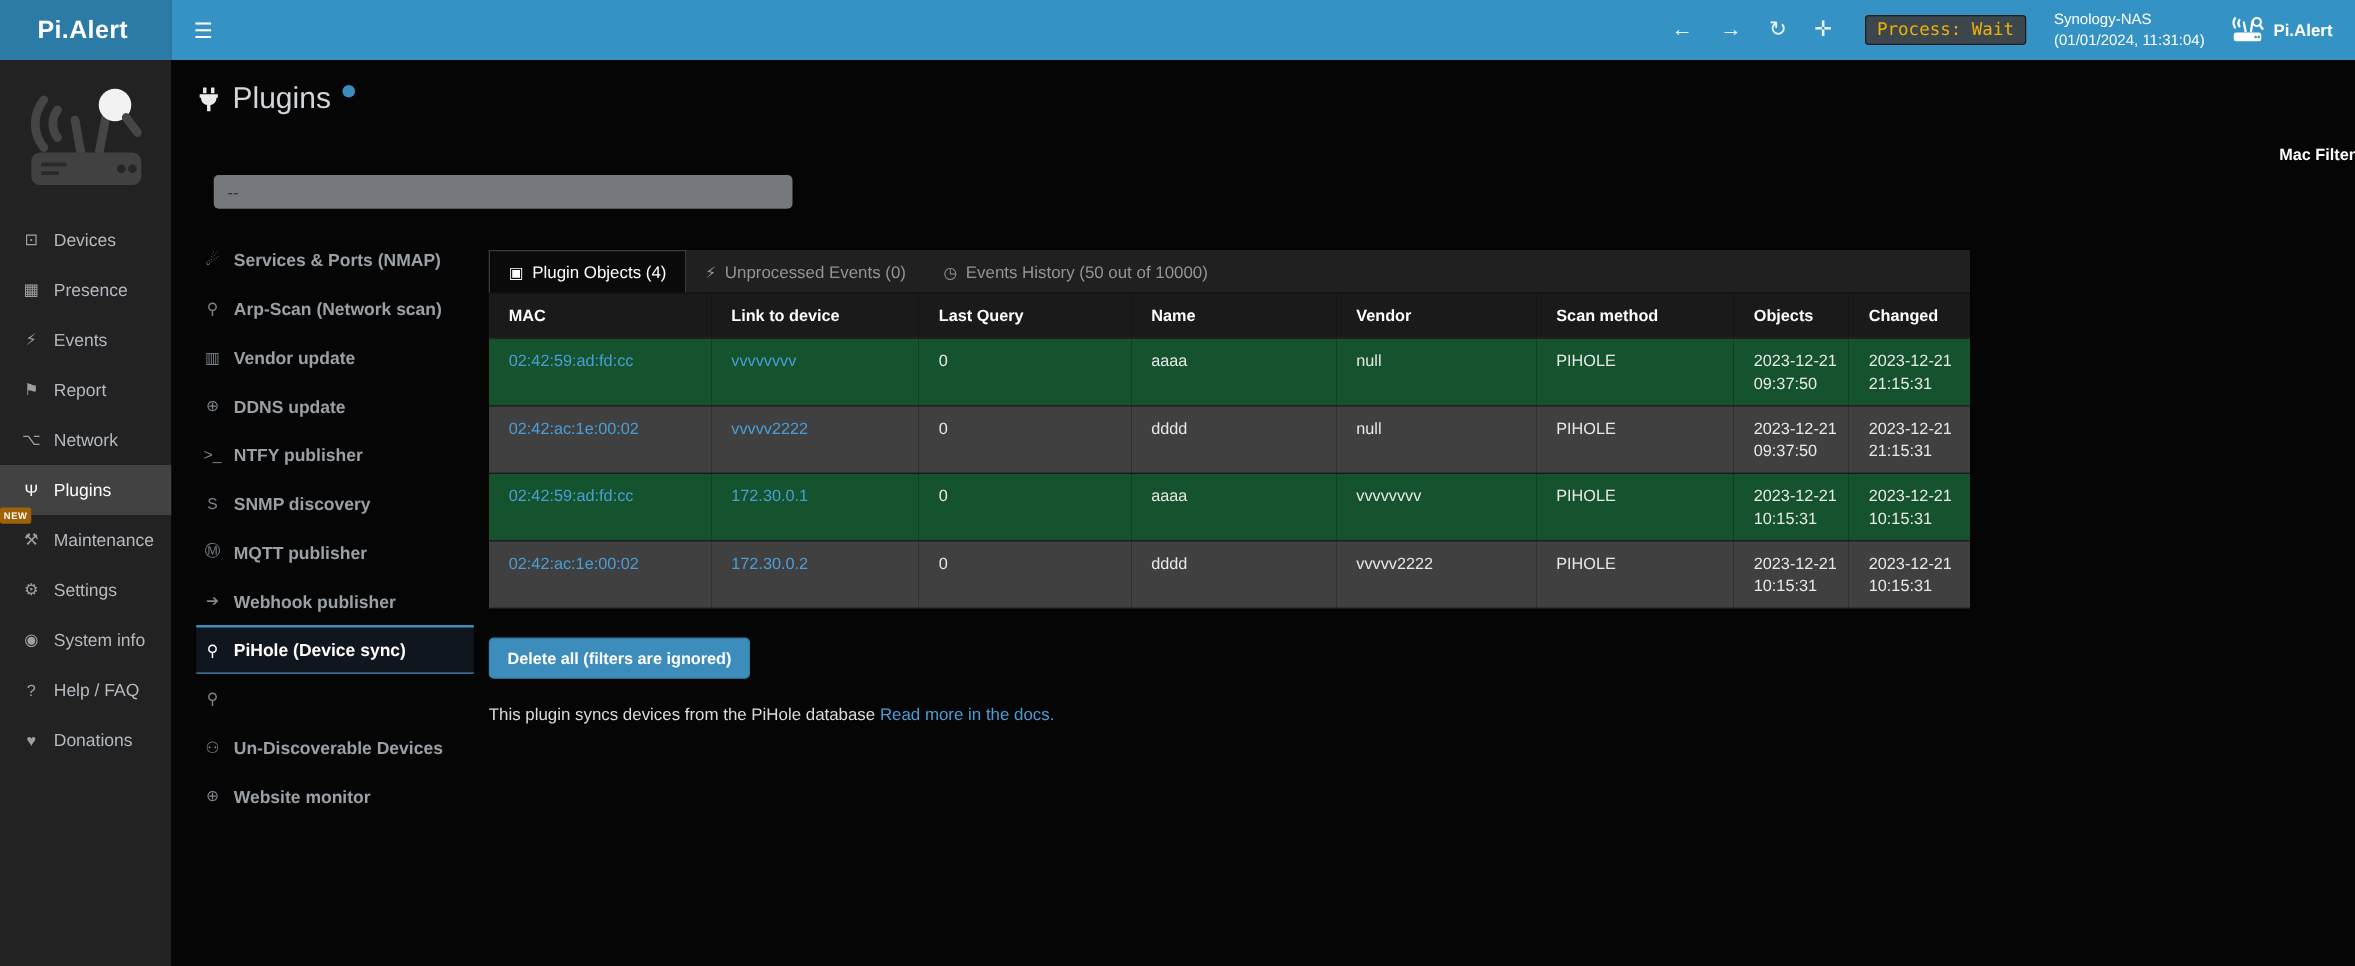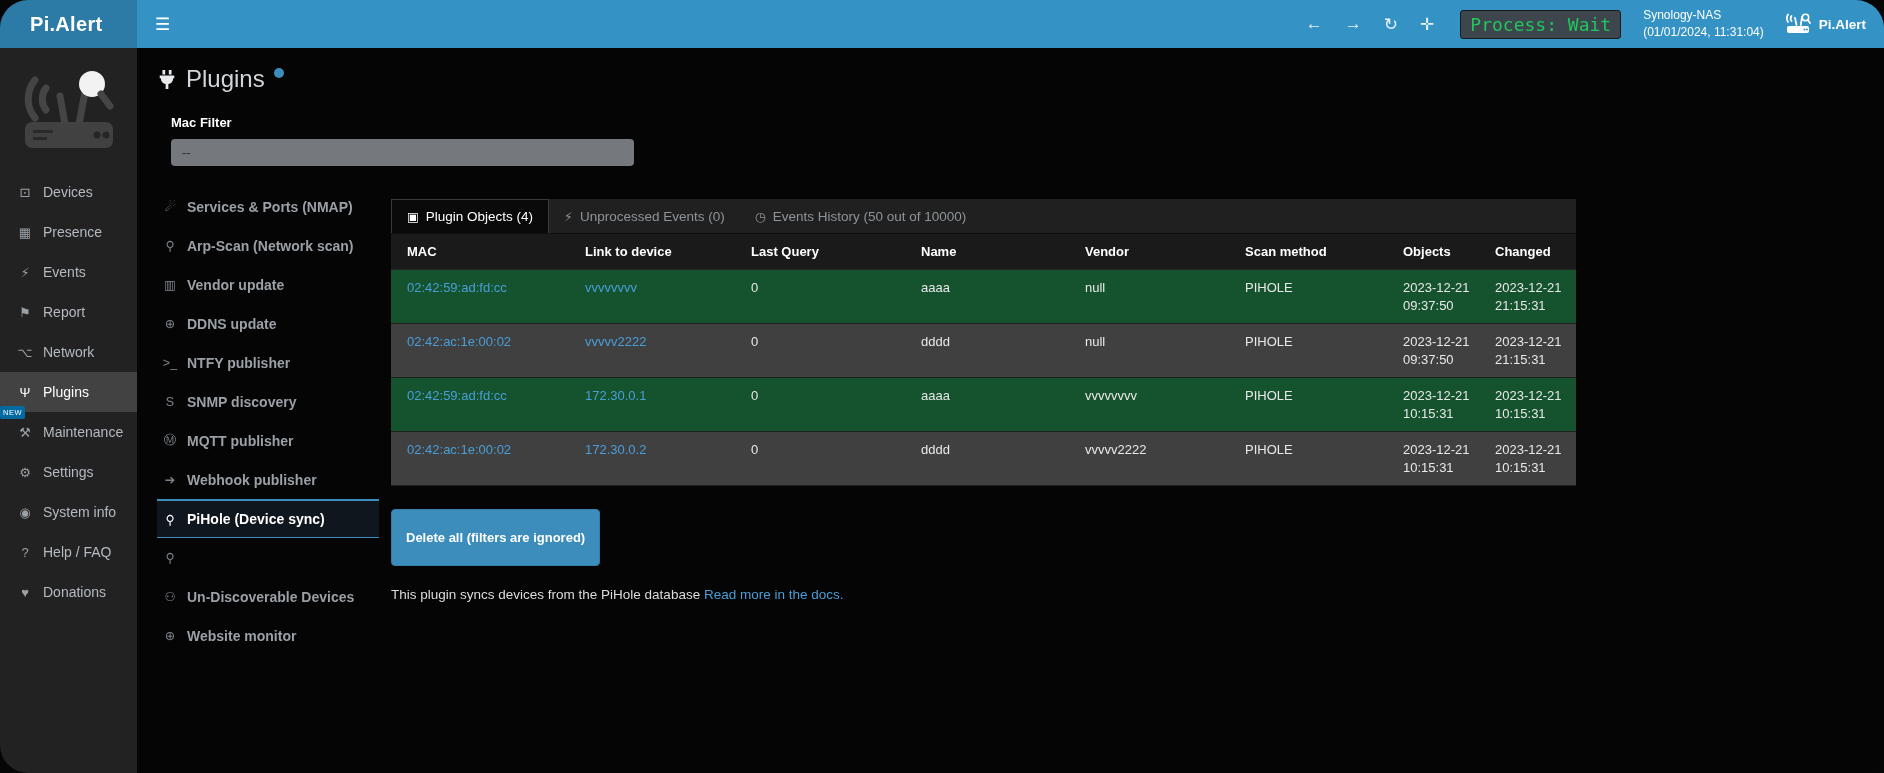--- a/index.html
+++ b/index.html
@@ -2,39 +2,38 @@
 <html><head>
 <meta charset="utf-8">
 <style>
   * { box-sizing: border-box; }
   html,body { margin:0; padding:0; background:#060606; }
   .app {
     width:1884px; height:773px; overflow:hidden;
     font-family:"Liberation Sans","DejaVu Sans",sans-serif;
     display:flex; flex-direction:column;
     color:#e6e6e6;
-    border-radius:28px;
   }
   
   .topbar { height:48px; flex:0 0 48px; display:flex; }
   .topbar-logo {
     width:137px; flex:0 0 137px; background:#2b7ba6; color:#fff;
     font-size:20px; font-weight:700; display:flex; align-items:center;
     padding-left:30px; letter-spacing:.3px; cursor:pointer;
   }
   .topbar-main { flex:1; background:#3492c4; display:flex; align-items:center; }
   .menu-toggle {
     background:none; border:none; color:#fff; font-size:17px;
     padding:0 18px; cursor:pointer; height:100%;
   }
   .topbar-spacer { flex:1; }
   .nav-icons { display:flex; align-items:center; gap:22px; margin-right:26px; }
   .nav-icon { color:#eaf4fa; font-size:17px; cursor:pointer; }
   .process-badge {
-    font-family:"DejaVu Sans Mono",monospace; font-size:18px; color:#22c55e;
+    font-family:"DejaVu Sans Mono",monospace; font-size:14px; color:#eab308;
     background:#3d464d; border:1px solid #171b1e; border-radius:3px;
     padding:3px 9px; margin-right:22px; white-space:nowrap;
   }
   .host-block { font-size:12px; color:#fff; line-height:1.45; margin-right:20px; }
   .mini-logo { display:flex; align-items:center; margin-right:7px; }
   .right-brand { color:#fff; font-weight:700; font-size:13.5px; margin-right:18px; }
 
   
   .body-row { flex:1; display:flex; min-height:0; }
   .sidebar { width:137px; flex:0 0 137px; background:#222222; padding-top:10px; }
@@ -43,36 +42,36 @@
     position:relative; height:40px; display:flex; align-items:center;
     color:#b4bac0; font-size:14px; cursor:pointer;
   }
   .side-item .side-icon {
     width:20px; margin-left:15px; margin-right:8px; text-align:center;
     font-size:13px; color:#9aa0a6;
   }
   .side-item.active { background:#424242; color:#fff; }
   .side-item.active .side-icon { color:#fff; }
   .new-badge {
-    position:absolute; left:0; top:-6px; background:#0369a1; color:#fff;
-    font-size:7.5px; font-weight:400; padding:2px 3px; border-radius:2px;
+    position:absolute; left:0; top:-6px; background:#a16207; color:#fff;
+    font-size:7.5px; font-weight:700; padding:2px 3px; border-radius:2px;
     letter-spacing:.5px;
   }
 
   
   .content { flex:1; background:#050505; padding:14px 0 0 20px; overflow:hidden; }
   .page-header { display:flex; align-items:flex-start; gap:9px; margin:4px 0 2px 0; }
   .page-header h1 { margin:0; font-size:24px; font-weight:500; color:#d2d6da; line-height:1.1; }
   .plug-icon { margin-top:3px; }
   .title-badge {
     width:10px; height:10px; border-radius:50%; background:#3c8dbc;
     display:inline-block; margin-top:2px; cursor:pointer;
   }
   .filter-block { margin:20px 0 0 14px; }
-  .filter-block label { display:block; font-size:13px; font-weight:700; color:#fff; margin-bottom:9px; }
+  .filter-block label { display:block; font-size:13px; font-weight:700; color:#fff; margin-bottom:9px;text-align:right; }
   .filter-block input {
     width:463px; height:27px; background:#75797e; border:none; border-radius:4px;
     color:#2e3135; font-size:13px; padding:0 11px; outline:none;
   }
 
   .panel-row { display:flex; align-items:flex-start; }
   
   .plugin-nav { width:222px; flex:0 0 222px; margin-top:21px; }
   .pnav-item {
     height:39px; display:flex; align-items:center; color:#9aa0a6;
@@ -110,21 +109,21 @@
     font-size:13px; color:#e8e8e8; padding:9px 4px 9px 16px;
     vertical-align:top; border-bottom:1px solid #202020; line-height:1.35;
     overflow:hidden;
   }
   table.objects tr.odd  td { background:#14532d; }
   table.objects tr.even td { background:#404040; }
   table.objects a { color:#4a9ed8; text-decoration:none; cursor:pointer; }
 
   .delete-btn {
     margin-top:23px; background:#3c8dbc; border:1px solid #367fa9; color:#fff;
-    font-size:13px; font-weight:700; padding:20px 14px; border-radius:4px;
+    font-size:13px; font-weight:700; padding:8px 14px; border-radius:4px;
     cursor:pointer; font-family:inherit;
   }
   .note { margin:21px 0 0 0; font-size:13.5px; color:#dcdcdc; }
   .note a { color:#4a9ed8; text-decoration:none; cursor:pointer; }
 </style>
 </head>
 <body>
 
 <div class="app">
 

